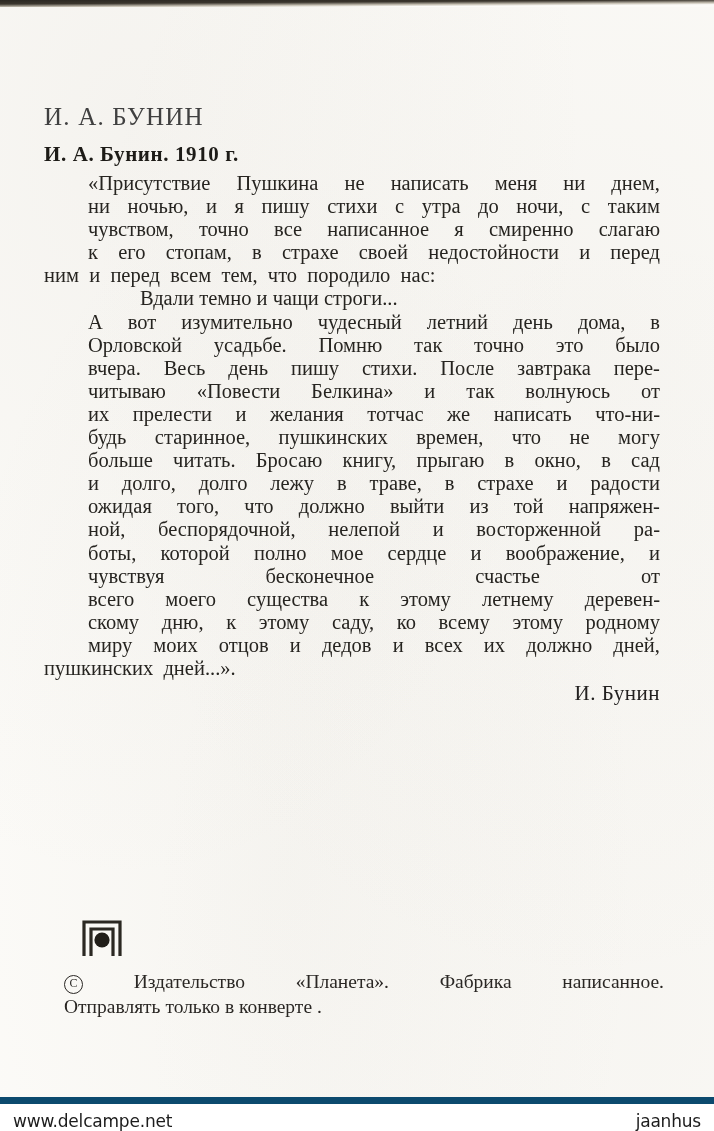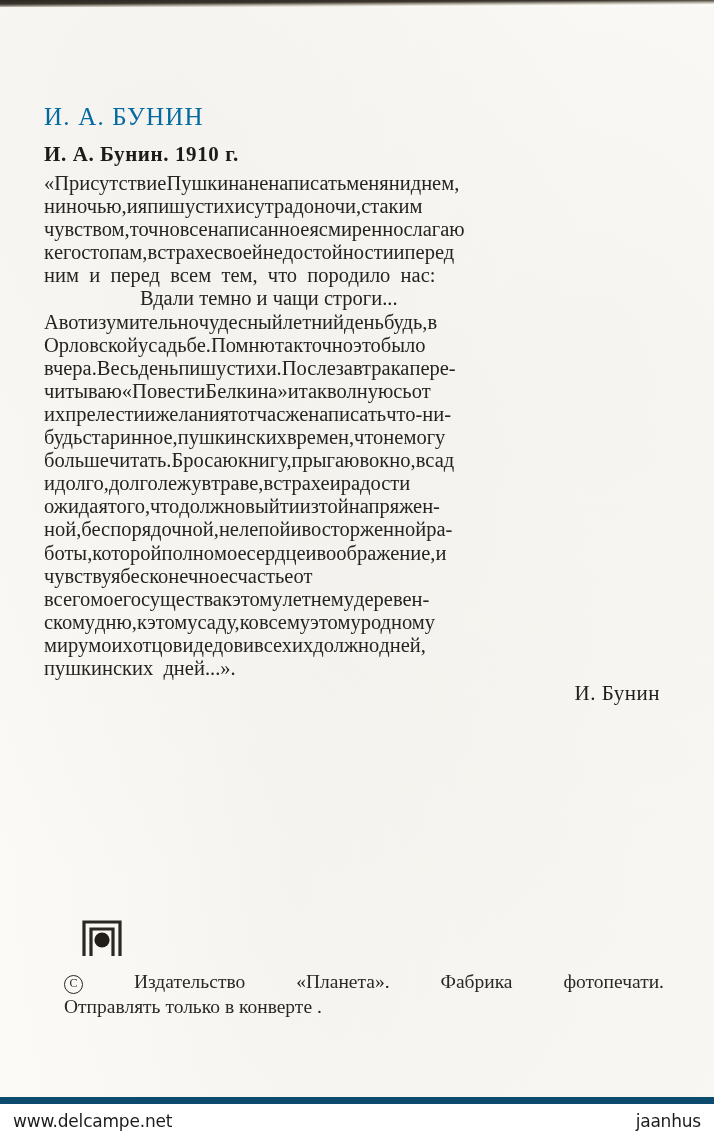--- a/index.html
+++ b/index.html
@@ -42,21 +42,21 @@
       radial-gradient(ellipse at 90% 92%, rgba(190,183,170,.08), transparent 55%);
     pointer-events: none;
   }
 
   
   #title-line {
     position: absolute;
     left: 44px; top: 103px;
     font-size: 25px;
     letter-spacing: 1.2px;
-    color: #0369a1;
+    color: #404040;
     white-space: nowrap;
   }
   #subtitle-line {
     position: absolute;
     left: 44px; top: 142px;
     font-size: 21px;
     font-weight: bold;
     letter-spacing: .6px;
     color: #1d1b17;
     white-space: nowrap;
@@ -73,22 +73,23 @@
     height: 23.1px;
     line-height: 23.1px;
     font-size: 20.5px;
     color: #262420;
     white-space: pre;
     letter-spacing: 0px;
   }
   
   .tline.just {
     display: flex;
-    justify-content: flex-start;
+    justify-content: space-between;
     white-space: normal;
+    margin-left: 44px;
   }
   .tline.just > span { white-space: pre; }
   .tline.verse { padding-left: 96px; }
 
   #signature {
     position: absolute;
     left: 44px; top: 681px;
     width: 616px;
     text-align: right;
     font-size: 21px;
@@ -236,21 +237,21 @@
       </div>
       <div class="tline">ним  и  перед  всем  тем,  что  породило  нас:</div>
       <div class="tline verse">Вдали темно и чащи строги...</div>
       <div class="tline just">
         <span>А</span>
         <span>вот</span>
         <span>изумительно</span>
         <span>чудесный</span>
         <span>летний</span>
         <span>день</span>
-        <span>будь,</span>
+        <span>дома,</span>
         <span>в</span>
       </div>
       <div class="tline just">
         <span>Орловской</span>
         <span>усадьбе.</span>
         <span>Помню</span>
         <span>так</span>
         <span>точно</span>
         <span>это</span>
         <span>было</span>
@@ -395,21 +396,21 @@
       <circle cx="22" cy="24" r="7.6" fill="#211e19"></circle>
     </svg>
   </div>
 
   <div id="imprint">
     <div class="iline just">
       <span><span class="copy-mark">C</span></span>
     <span>Издательство</span>
         <span>«Планета».</span>
         <span>Фабрика</span>
-        <span>фотопечати.</span>
+        <span>написанное.</span>
       </div>
     <div class="iline">Отправлять только в конверте .</div>
   </div>
 
   <div id="footer-bar">
     <div id="footer-left">www.delcampe.net</div>
     <div id="footer-right">jaanhus</div>
   </div>
 
 </div>

